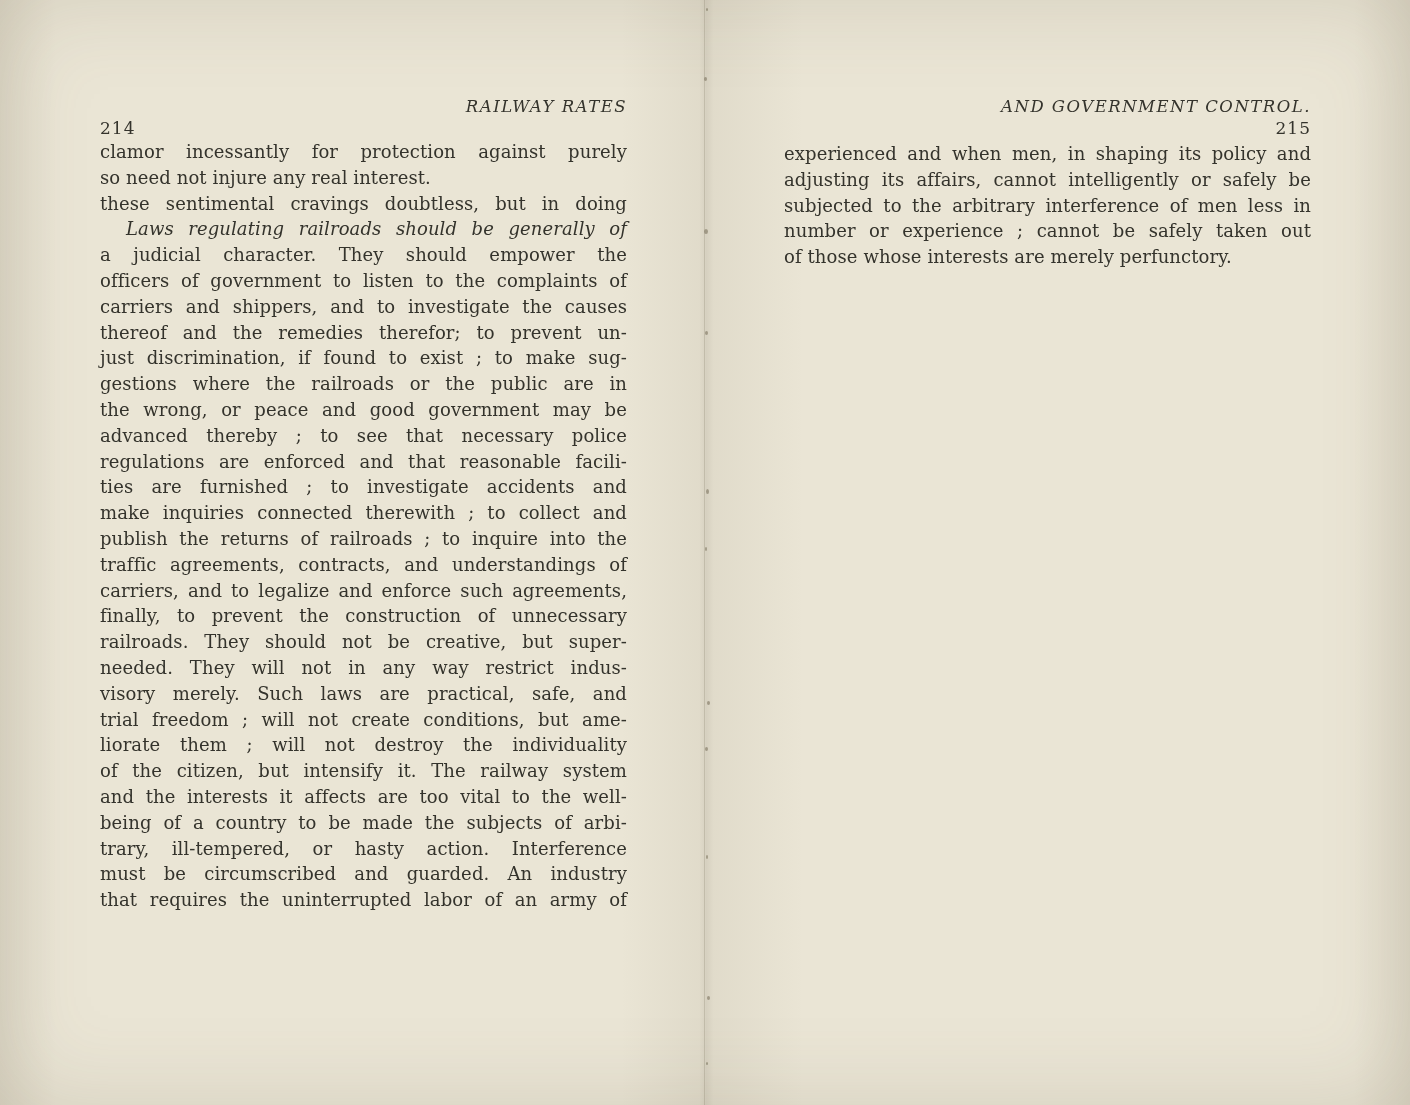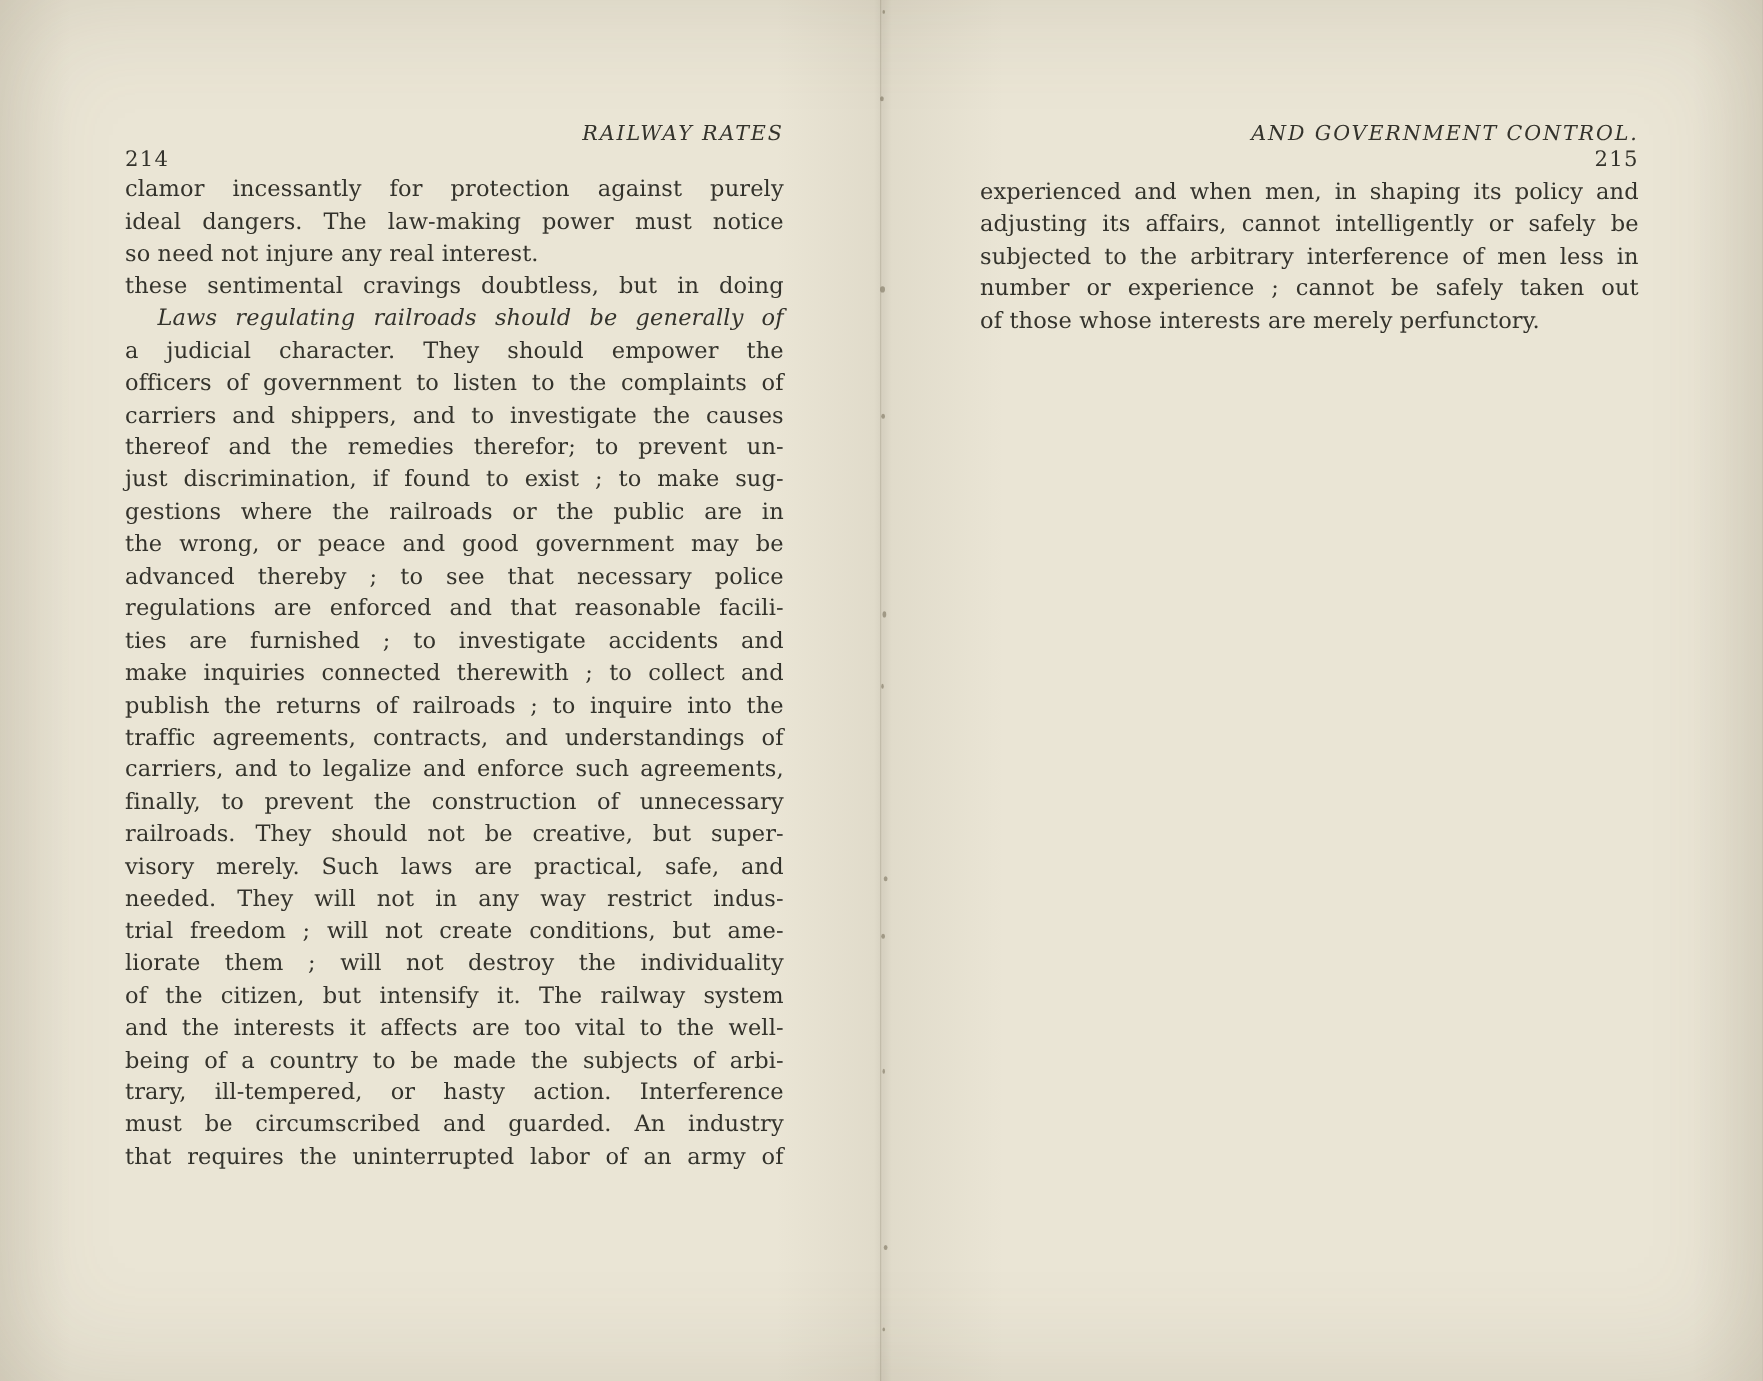--- a/index.html
+++ b/index.html
@@ -88,42 +88,41 @@
   <div class="speck" style="left:706px; top:855px; width:2px; height:4px;"></div>
   <div class="speck" style="left:707px; top:996px; width:3px; height:4px;"></div>
   <div class="speck" style="left:706px; top:1062px;width:2px; height:3px;"></div>
 
   <div class="page-header" id="left-header">
     <span class="page-num left-num">214</span>
     <span class="running-head">RAILWAY RATES</span>
   </div>
   <div class="page-body" id="left-body">
       <div class="line">clamor incessantly for protection against purely</div>
-      <div class="line">ideal dangers. The law-making power must notice</div>
       <div class="line para-end">so need not injure any real interest.</div>
       <div class="line">these sentimental cravings doubtless, but in doing</div>
       <div class="line indent">Laws regulating railroads should be generally of</div>
       <div class="line">a judicial character. They should empower the</div>
       <div class="line">officers of government to listen to the complaints of</div>
       <div class="line">carriers and shippers, and to investigate the causes</div>
       <div class="line">thereof and the remedies therefor; to prevent un-</div>
       <div class="line">just discrimination, if found to exist ; to make sug-</div>
       <div class="line">gestions where the railroads or the public are in</div>
       <div class="line">the wrong, or peace and good government may be</div>
       <div class="line">advanced thereby ; to see that necessary police</div>
       <div class="line">regulations are enforced and that reasonable facili-</div>
       <div class="line">ties are furnished ; to investigate accidents and</div>
       <div class="line">make inquiries connected therewith ; to collect and</div>
       <div class="line">publish the returns of railroads ; to inquire into the</div>
       <div class="line">traffic agreements, contracts, and understandings of</div>
       <div class="line">carriers, and to legalize and enforce such agreements,</div>
       <div class="line">finally, to prevent the construction of unnecessary</div>
       <div class="line">railroads. They should not be creative, but super-</div>
+      <div class="line">needed. They will not in any way restrict indus-</div>
       <div class="line">visory merely. Such laws are practical, safe, and</div>
-      <div class="line">needed. They will not in any way restrict indus-</div>
       <div class="line">trial freedom ; will not create conditions, but ame-</div>
       <div class="line">liorate them ; will not destroy the individuality</div>
       <div class="line">of the citizen, but intensify it. The railway system</div>
       <div class="line">and the interests it affects are too vital to the well-</div>
       <div class="line">being of a country to be made the subjects of arbi-</div>
       <div class="line">trary, ill-tempered, or hasty action. Interference</div>
       <div class="line">must be circumscribed and guarded. An industry</div>
       <div class="line">that requires the uninterrupted labor of an army of</div>
     </div>
 

